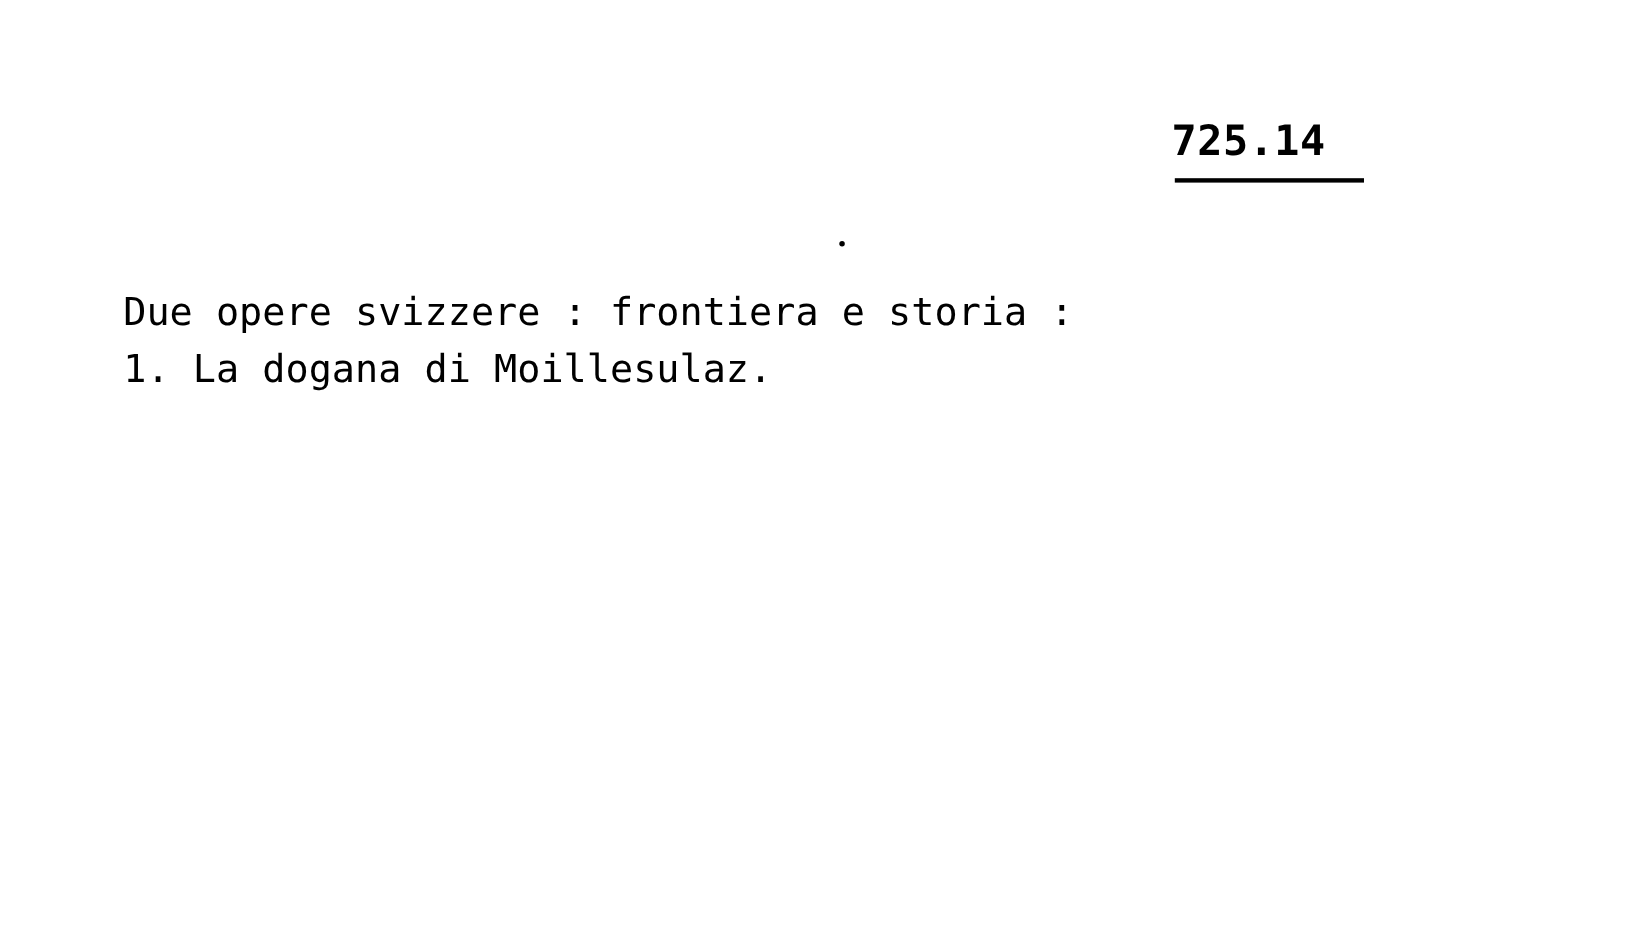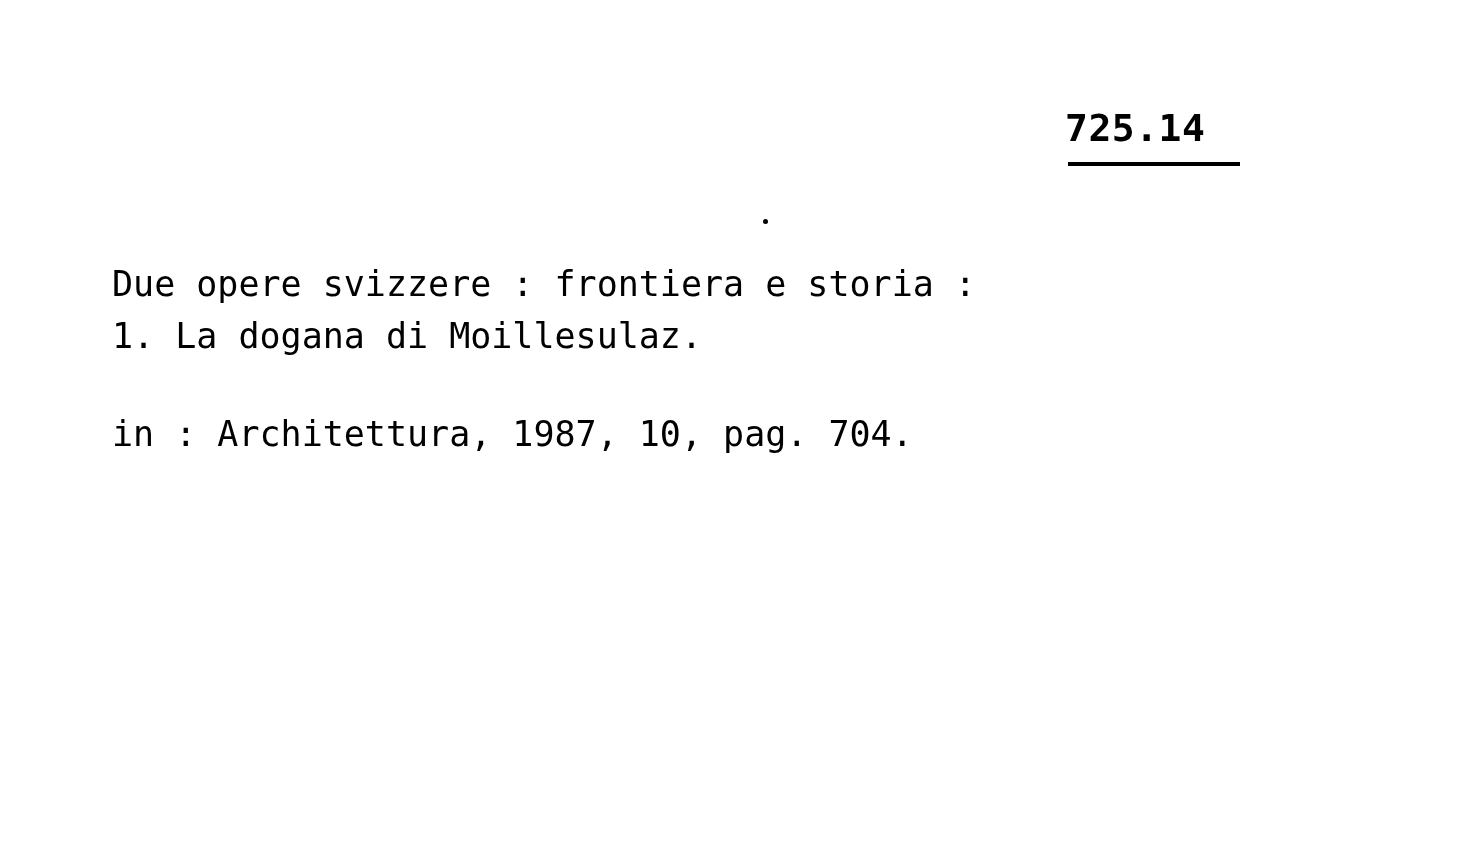--- a/index.html
+++ b/index.html
@@ -78,21 +78,20 @@
 <div class="card">
 
   <div class="classmark">725.14</div>
   <div class="classmark-underline"></div>
 
   <div class="speck speck-a"></div>
 
   <div class="title-block">Due opere svizzere : frontiera e storia :
 1. La dogana di Moillesulaz.</div>
 
-  <div class="source-line">in : Architettura, 1987, 10, pag. 704.</div>
 
   <div class="speck speck-b"></div>
 
   <div class="punch-hole"></div>
 
   <div class="speck speck-c"></div>
   <div class="speck speck-d"></div>
 
 </div>
 

